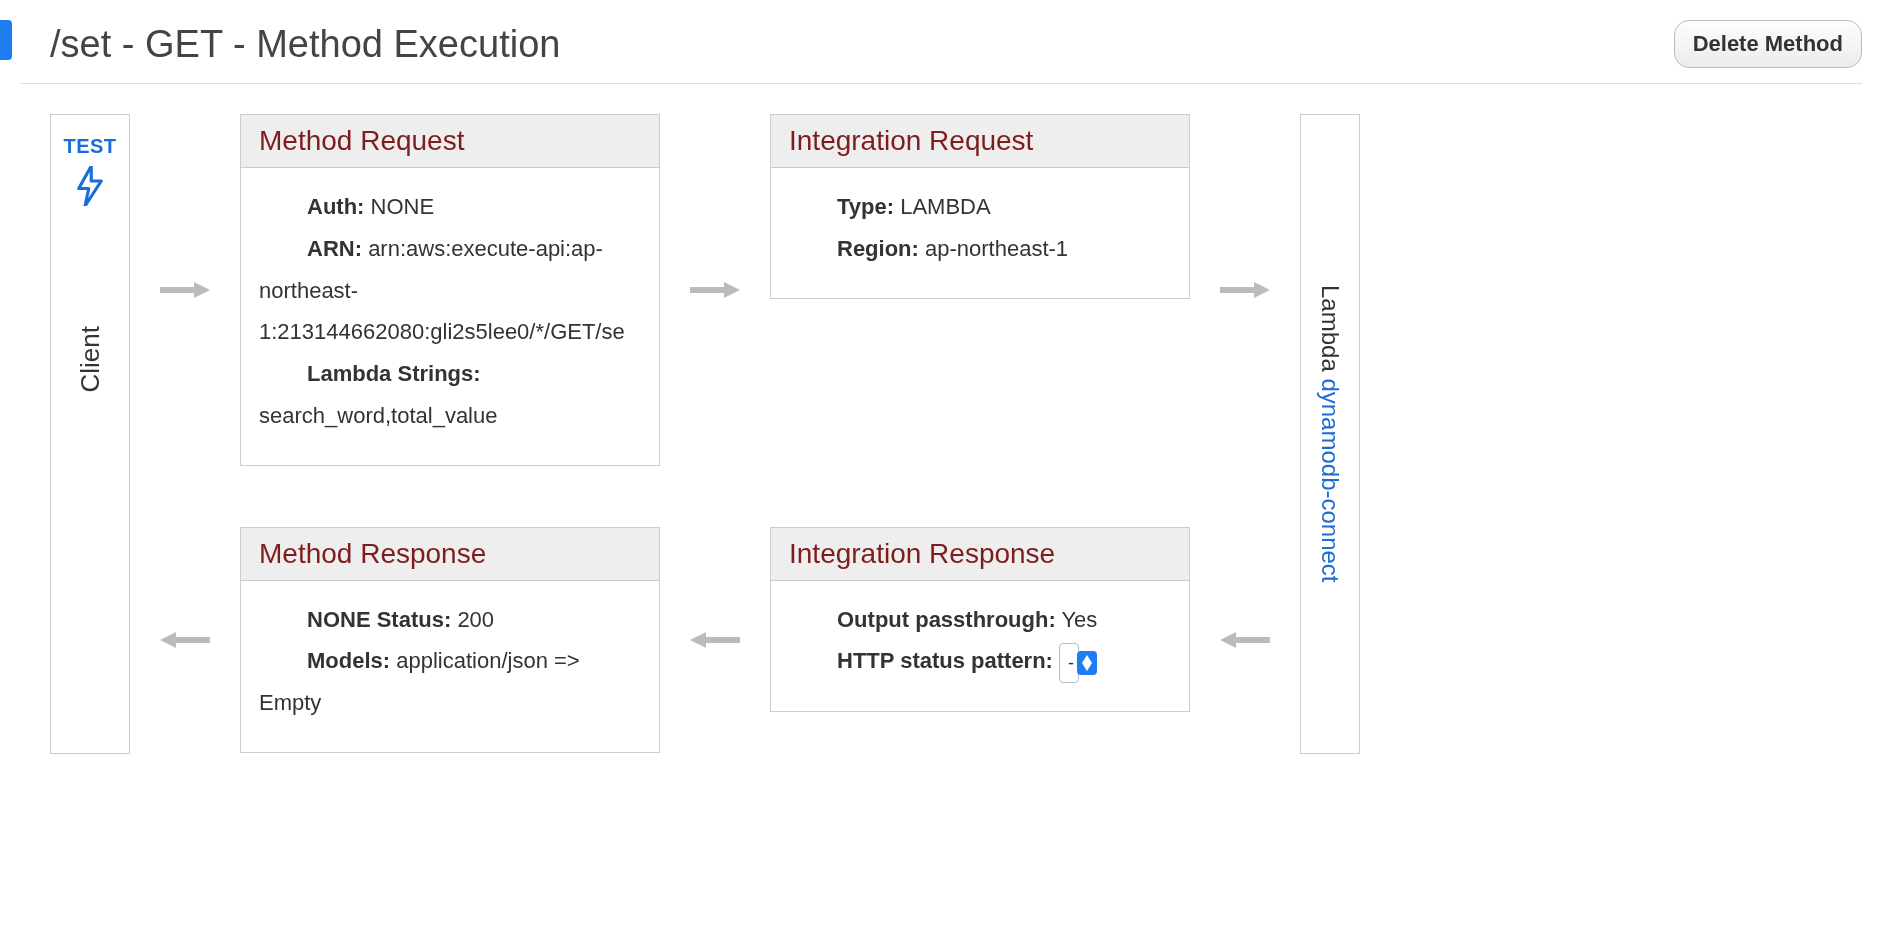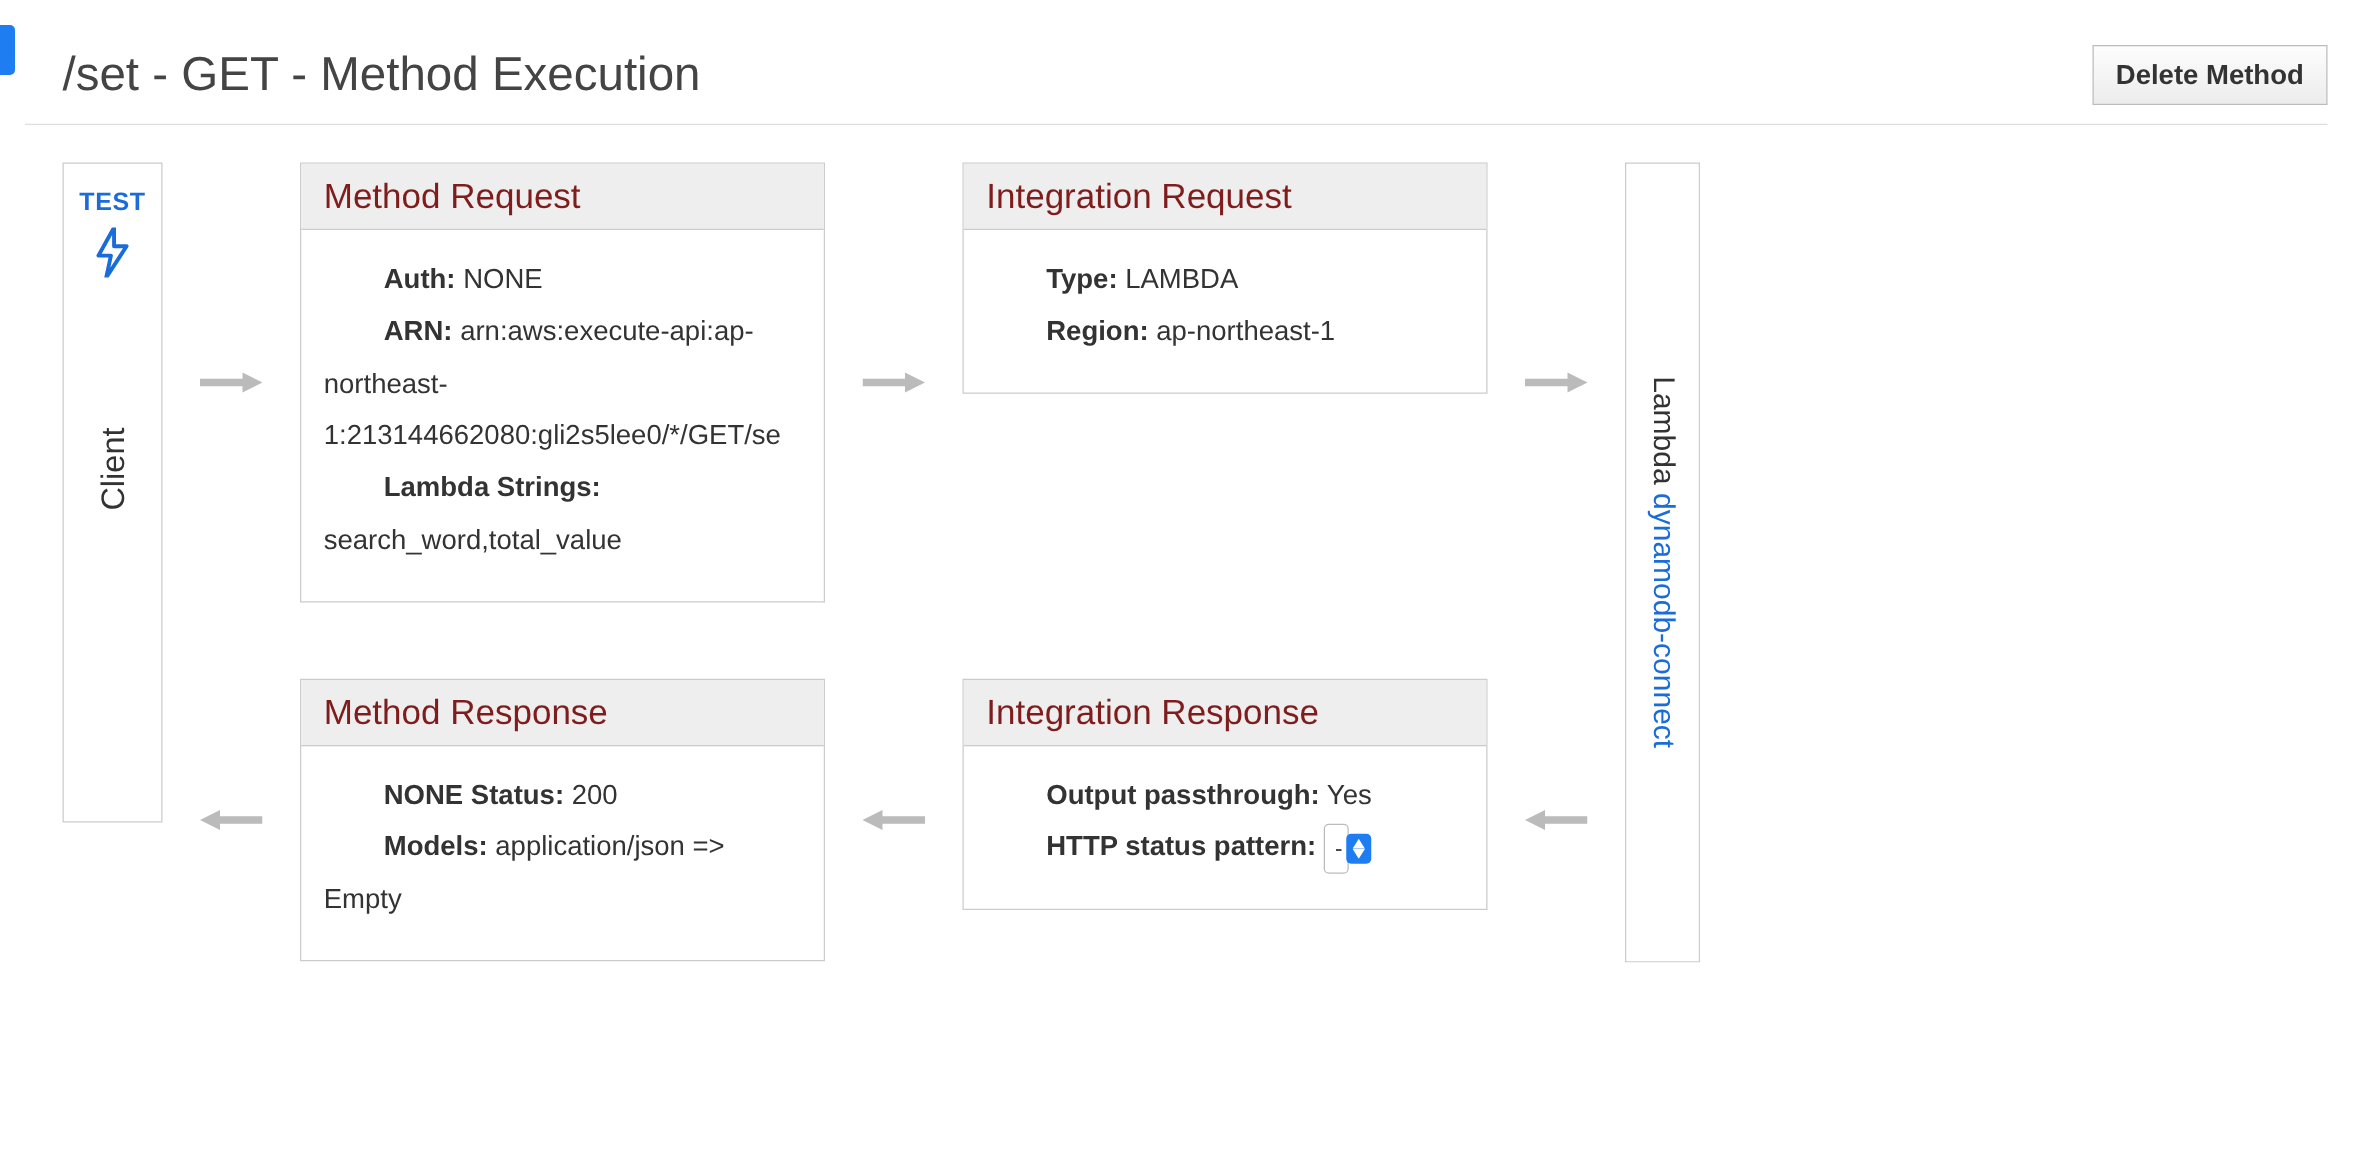--- a/index.html
+++ b/index.html
@@ -7,53 +7,53 @@
     font-family: -apple-system, BlinkMacSystemFont, "Helvetica Neue", Helvetica, Arial, sans-serif;
     background: #fff;
     color: #333;
     font-size: 22px;
     padding: 0 20px;
   }
   .header {
     display: flex;
     justify-content: space-between;
     align-items: center;
-    padding: 36px 0 15px 30px;
+    padding: 20px 0 15px 30px;
     border-bottom: 1px solid #ddd;
     margin-bottom: 30px;
   }
   .page-title {
     font-size: 38px;
     font-weight: 400;
     color: #444;
   }
   .delete-btn {
     font-size: 22px;
     font-weight: 600;
     color: #333;
     background: linear-gradient(#fdfdfd, #ececec);
     border: 1px solid #bbb;
-    border-radius: 0;
+    border-radius: 15px;
     padding: 10px 18px;
     cursor: pointer;
   }
   .diagram {
     display: grid;
     grid-template-columns: 80px 90px 420px 90px 420px 90px 60px;
     grid-template-rows: auto auto;
     column-gap: 10px;
     row-gap: 60px;
     align-items: start;
     padding: 0 30px;
   }
   .client-box {
     grid-column: 1;
     grid-row: 1 / span 2;
     border: 1px solid #ccc;
-    height: 528px;
+    height: 640px;
     display: flex;
     flex-direction: column;
     align-items: center;
     padding-top: 20px;
   }
   .test-label {
     color: #1a6cd8;
     font-weight: 700;
     font-size: 20px;
     letter-spacing: 0.5px;

